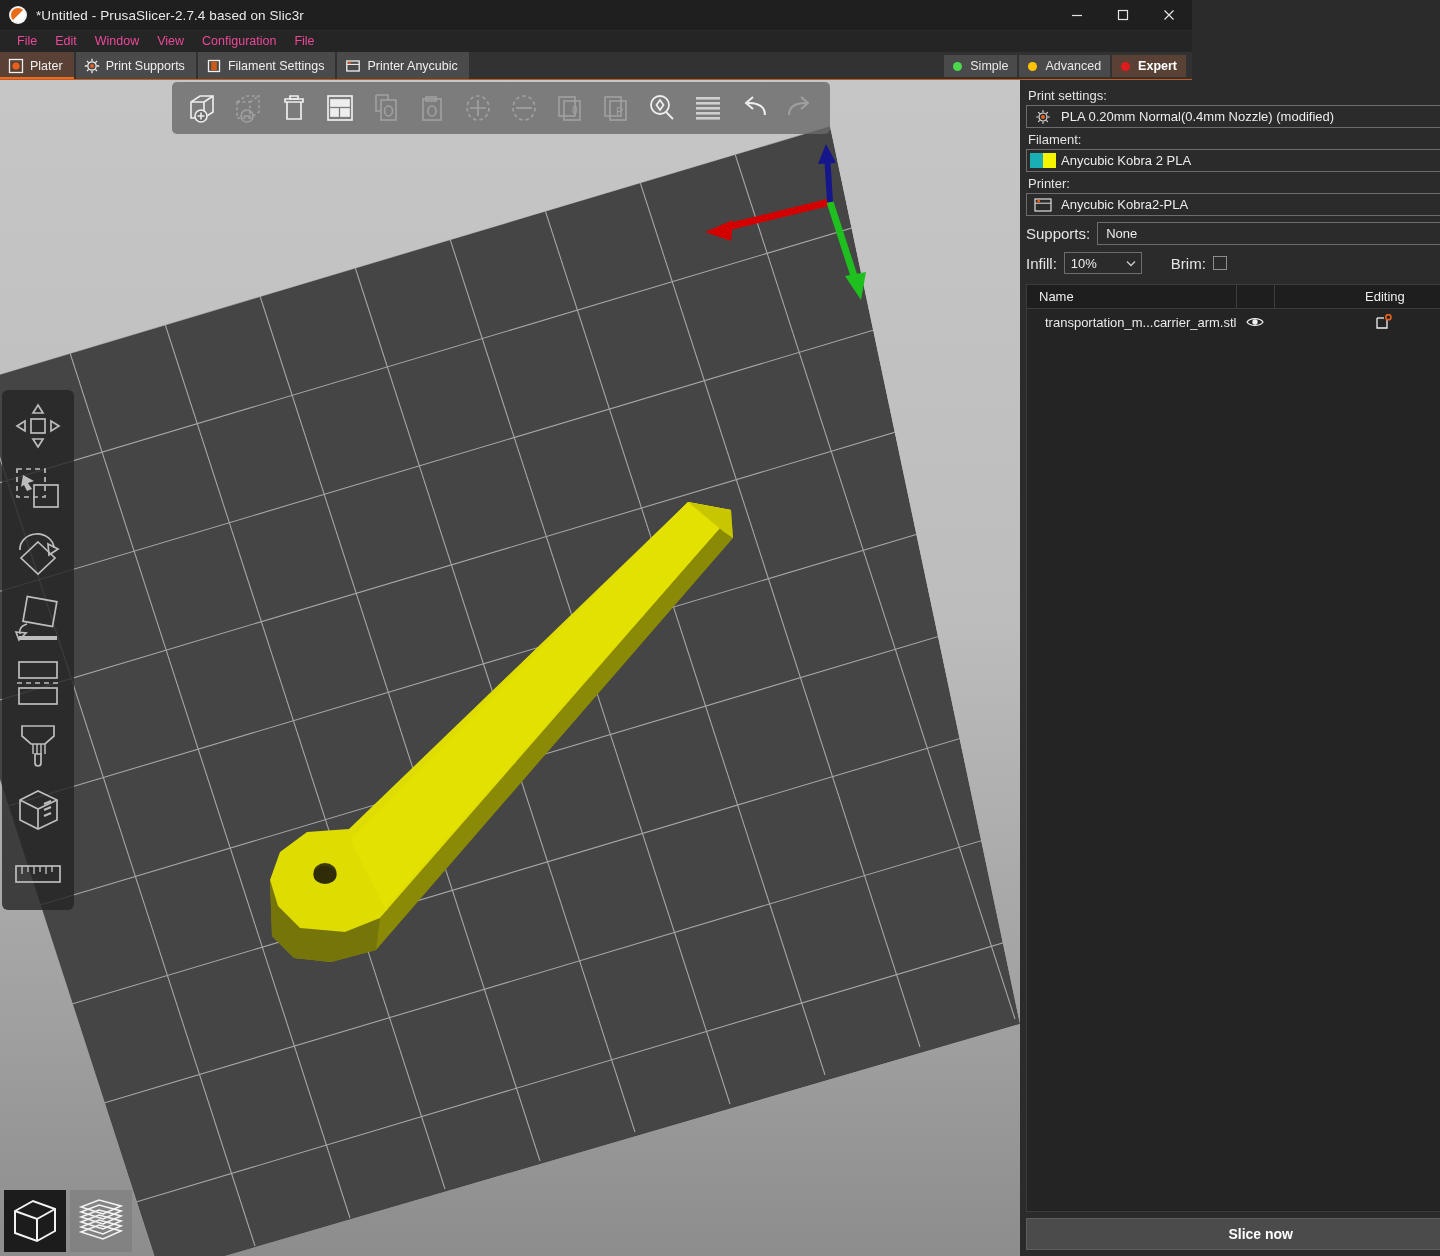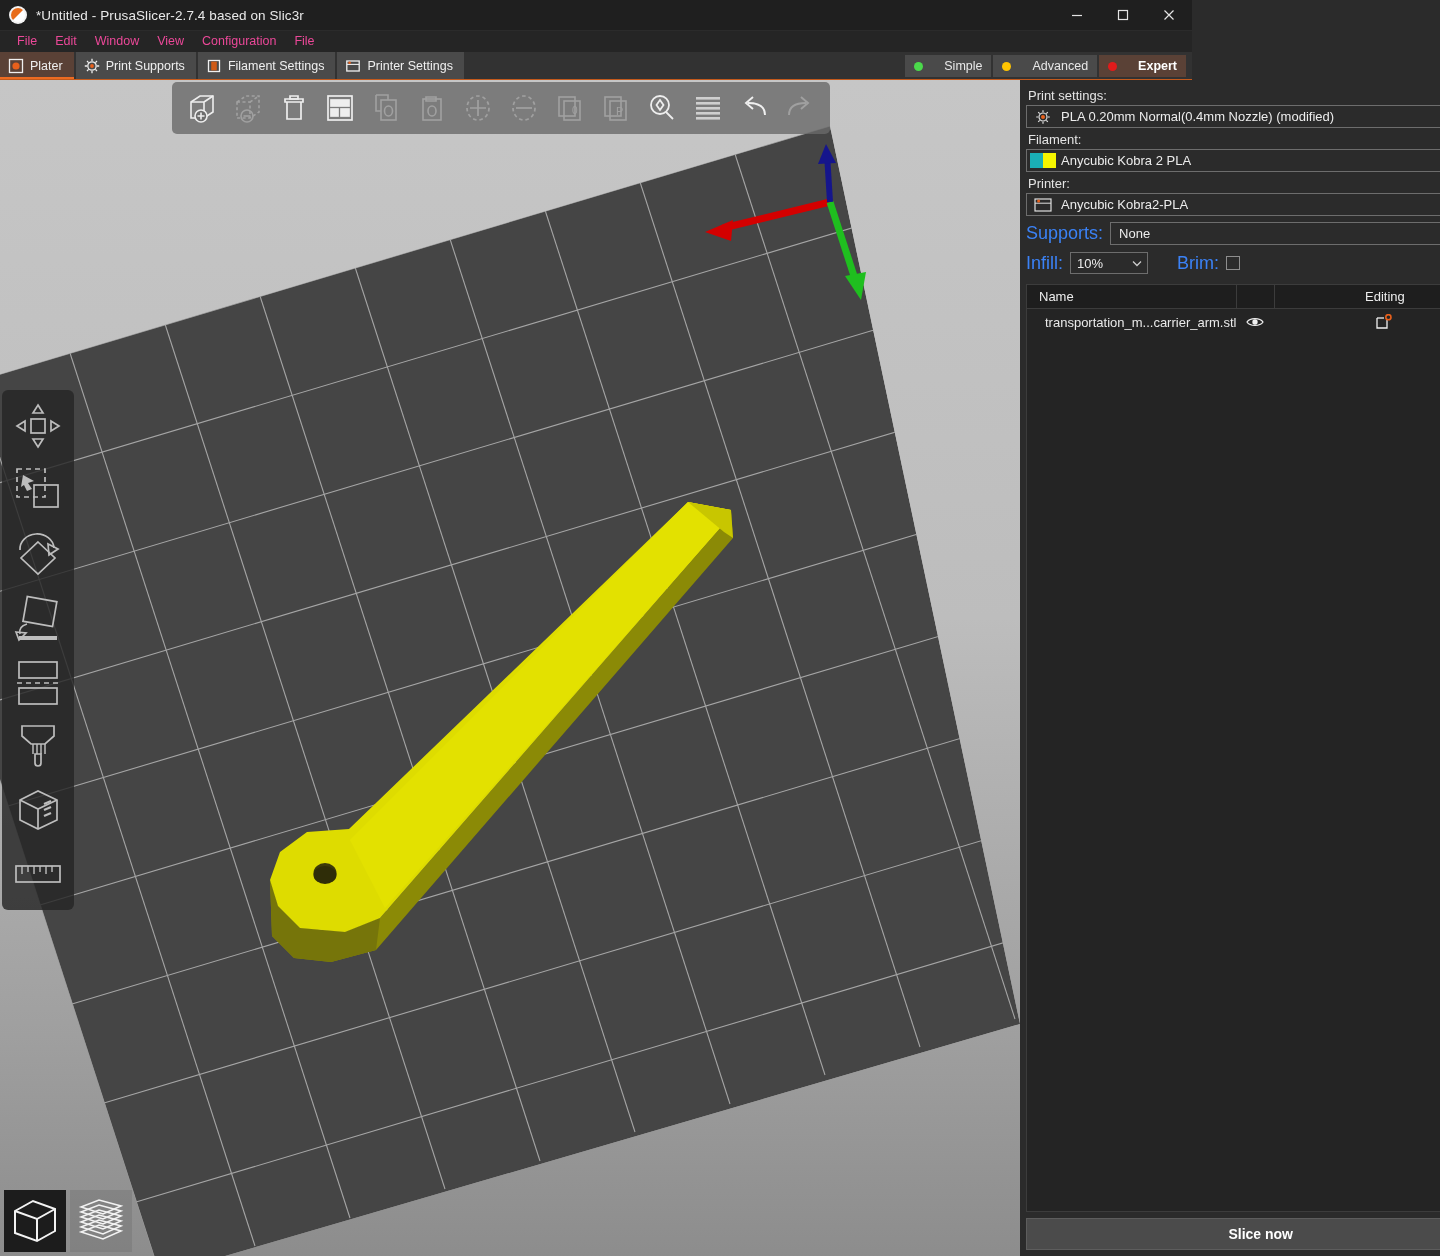--- a/index.html
+++ b/index.html
@@ -79,21 +79,21 @@
   .tab.active::after {
     content: ""; position: absolute; left: 0; right: 0; bottom: 0;
     height: 3px; background: #ed6b21;
   }
   .tab-ico { width: 16px; height: 16px; flex: 0 0 16px; display:block; }
   .tabbar .modes {
     margin-left: auto; display: flex; align-items: center;
     padding-right: 6px; gap: 2px;
   }
   .mode {
-    display: flex; align-items: center; gap: 21px;
+    display: flex; align-items: center; gap: 8px;
     height: 22px; padding: 0 9px;
     background: #4a4a4a; color: #e8e8e8; font-size: 12.5px;
   }
   .mode.active { background: #5a4136; font-weight: bold; color: #fff; }
   .dot { width: 9px; height: 9px; border-radius: 50%; display: block; }
   .orangeline {
     position: absolute; left: 0; right: 0; bottom: -1px; height: 2px;
     background: #c45a1c;
   }
 
@@ -161,21 +161,21 @@
     color: #ececec; font-size: 13px;
   }
   .combo .cb-icon { width: 20px; height: 16px; flex: 0 0 20px; display: flex; align-items: center; justify-content: center; }
   .combo .cb-text { flex: 1 1 auto; white-space: nowrap; overflow: hidden; }
   .chev { width: 12px; height: 12px; flex: 0 0 12px; }
 
   .swatch { width: 26px; height: 15px; display: flex; }
   .swatch i { display: block; height: 100%; }
 
   .inline-row { display: flex; align-items: center; gap: 7px; margin: 4px 0 3px 0; }
-  .inline-row .lbl { font-size: 18px; color: #3b82f6; }
+  .inline-row .lbl { font-size: 15px; color: #e5e5e5; }
   .combo.small { height: 22px; flex: 0 0 78px; }
   .checkbox {
     width: 14px; height: 14px; border: 1px solid #8d8d8d; background: #2b2b2b;
   }
 
   .objtable {
     margin-top: 7px; flex: 1 1 auto;
     display: flex; flex-direction: column;
     border: 1px solid #3c3c3c;
     background: #242424;
@@ -270,21 +270,21 @@
       <span>Filament Settings</span>
     </div>
     <div class="tab">
       <span class="tab-ico">
         <svg width="16" height="16" viewBox="0 0 16 16">
           <rect x="1.8" y="3" width="12.4" height="10" fill="none" stroke="#f0f0f0" stroke-width="1.3"></rect>
           <line x1="1.8" y1="6.4" x2="14.2" y2="6.4" stroke="#f0f0f0" stroke-width="1.1"></line>
           <circle cx="4.6" cy="4.7" r="1.3" fill="#e8601c"></circle>
         </svg>
       </span>
-      <span>Printer Settings</span>
+      <span>Printer Anycubic</span>
     </div>
 
     <div class="modes">
       <div class="mode">
         <span class="dot" style="background:#4bd94b"></span>
         <span>Simple</span>
       </div>
       <div class="mode">
         <span class="dot" style="background:#ffc400"></span>
         <span>Advanced</span>

